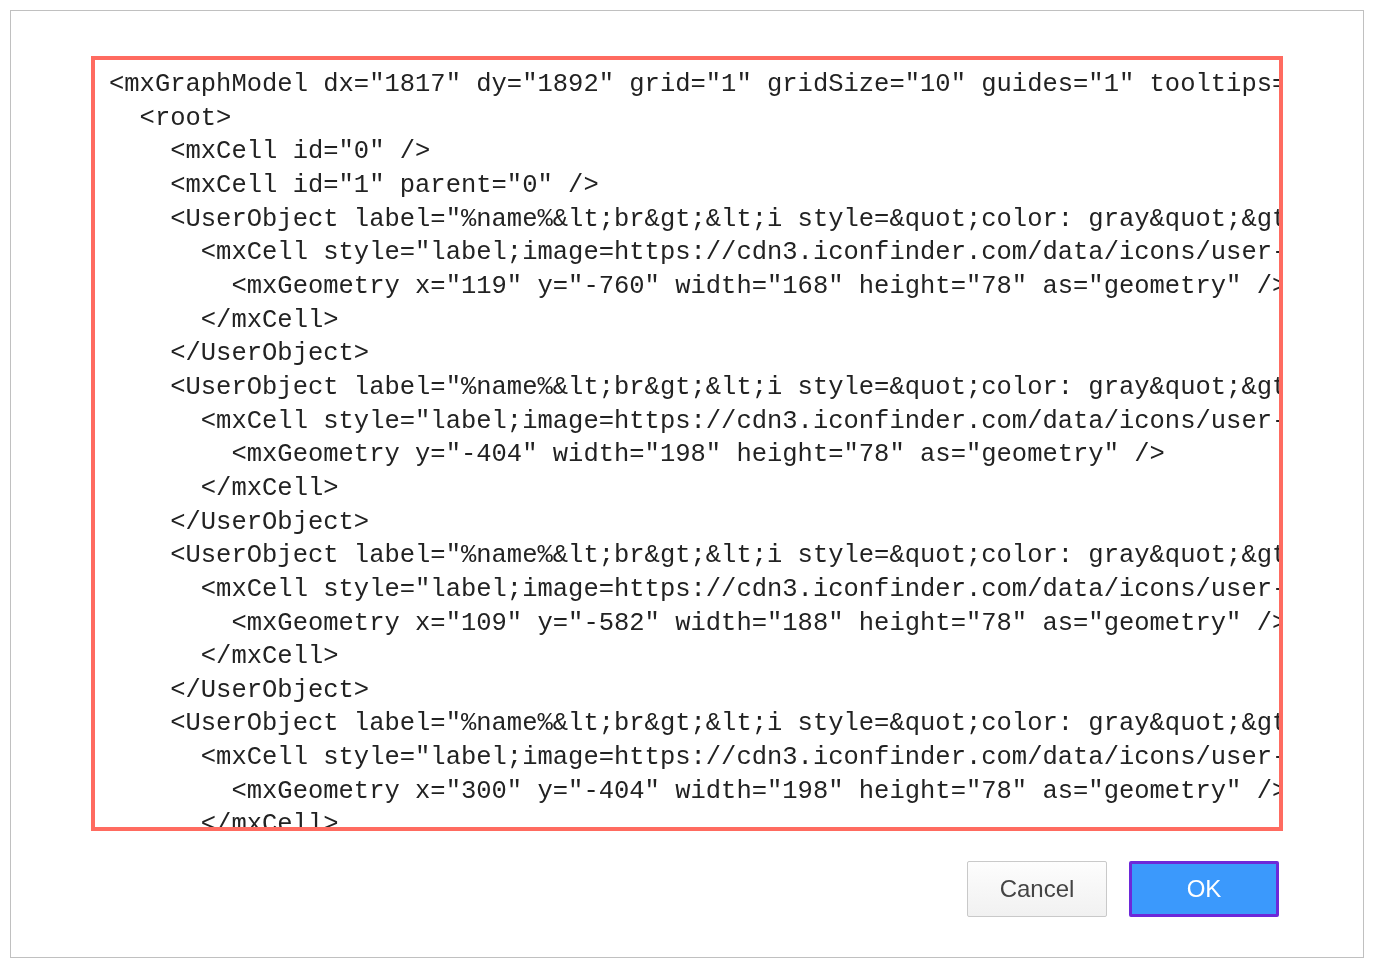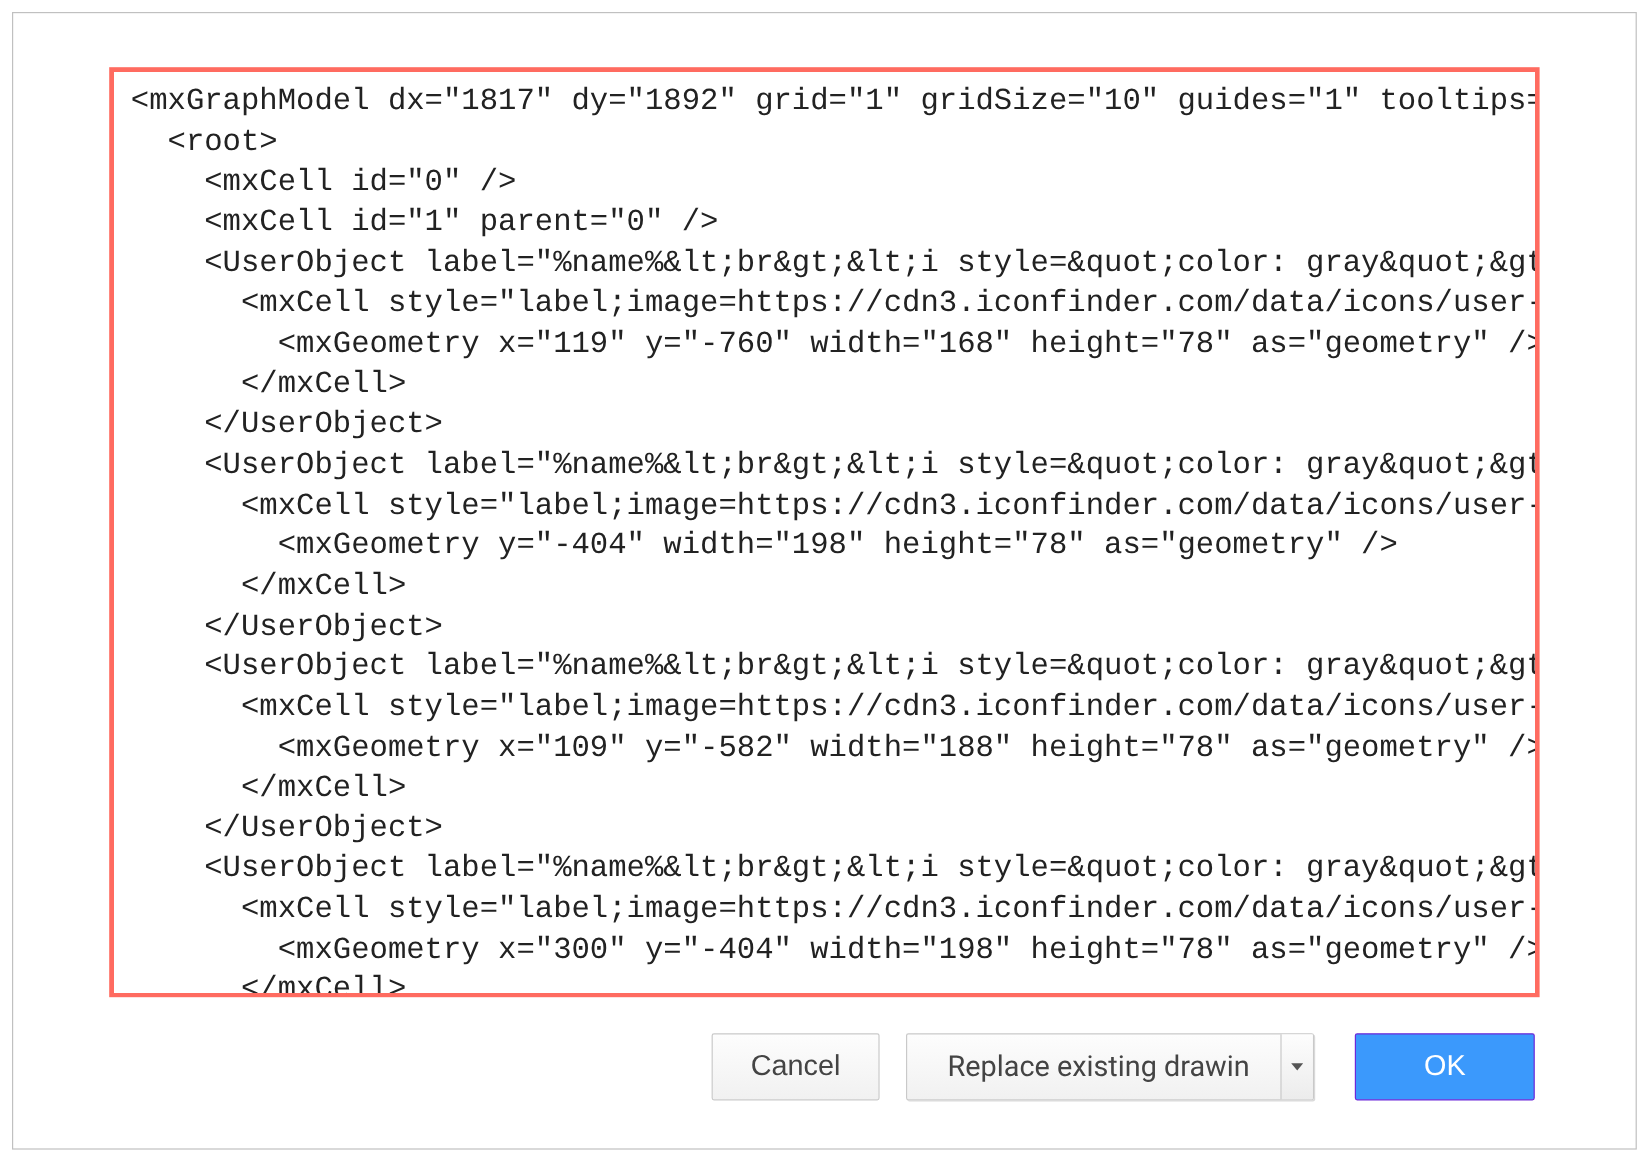--- a/index.html
+++ b/index.html
@@ -116,25 +116,24 @@
     background: linear-gradient(#fdfdfd, #ececec);
   }
   .caret-down {
     width: 0; height: 0;
     border-left: 5px solid transparent;
     border-right: 5px solid transparent;
     border-top: 6px solid #555;
   }
   .btn-ok {
     background: #3b99fc;
-    border: 1px solid #6d28d9;
+    border: 3px solid #6d28d9;
     color: #ffffff;
     min-width: 150px;
     font-weight: 500;
-    margin-left: 12px;
   }
 </style>
 </head>
 <body>
 
 <div class="outer-frame">
   <div class="dialog">
 
     <div class="textarea-wrap">
       <textarea class="textarea" spellcheck="false" wrap="off" style="">&lt;mxGraphModel dx="1817" dy="1892" grid="1" gridSize="10" guides="1" tooltips="1" connect="1" arrows="1" fold="1" page="1" pageScale="1" pageWidth="850" pageHeight="1100" math="0" shadow="0"&gt;
@@ -164,26 +163,20 @@
   &lt;/root&gt;
 &lt;/mxGraphModel&gt;</textarea>
     </div>
 
     <div class="button-row">
 
       <button class="btn btn-cancel">
         <span>Cancel</span>
       </button>
 
-      <div class="btn btn-replace">
-        <span class="replace-label">Replace existing drawin</span>
-        <span class="caret-part">
-          <span class="caret-down"></span>
-        </span>
-      </div>
 
       <button class="btn btn-ok">
         <span>OK</span>
       </button>
 
     </div>
 
   </div>
 </div>
 

